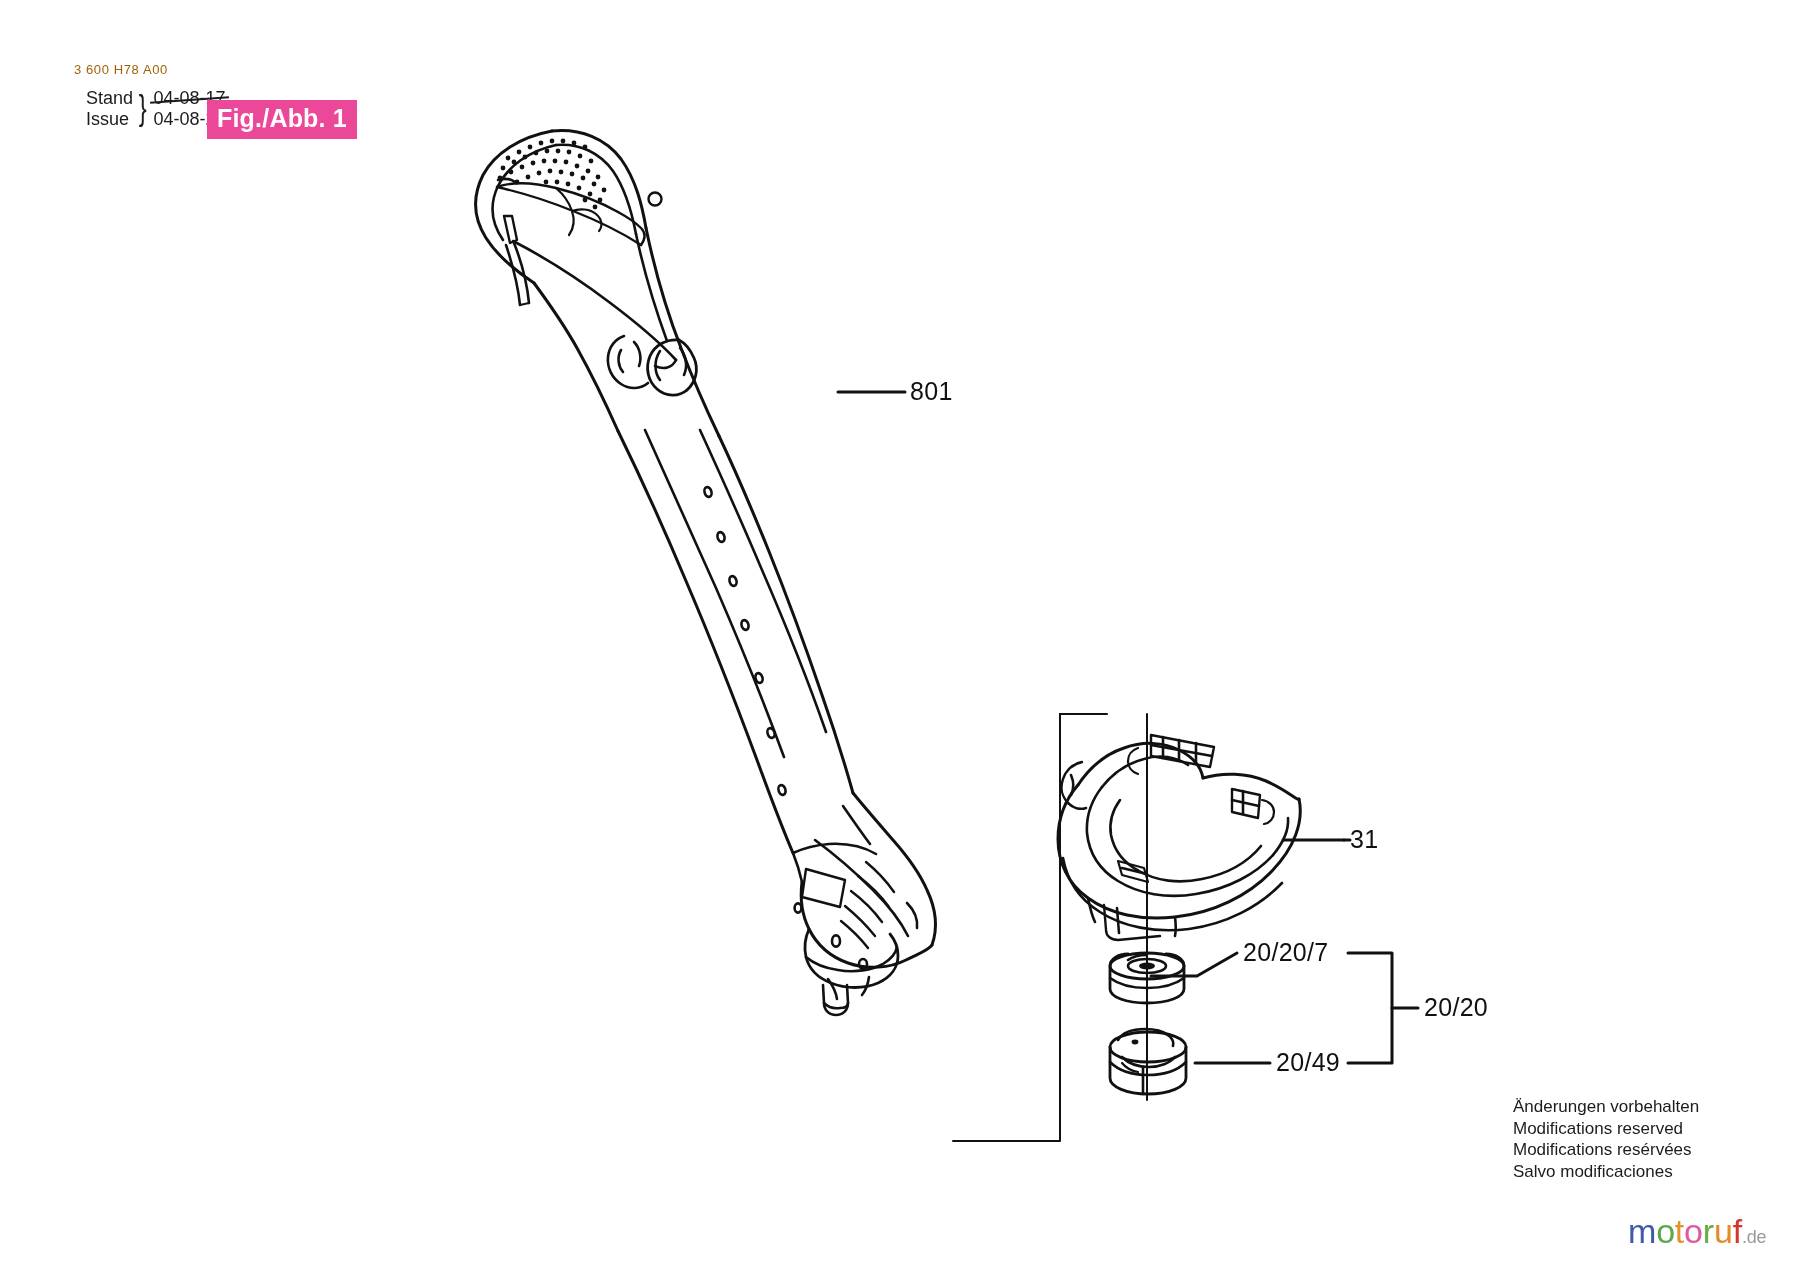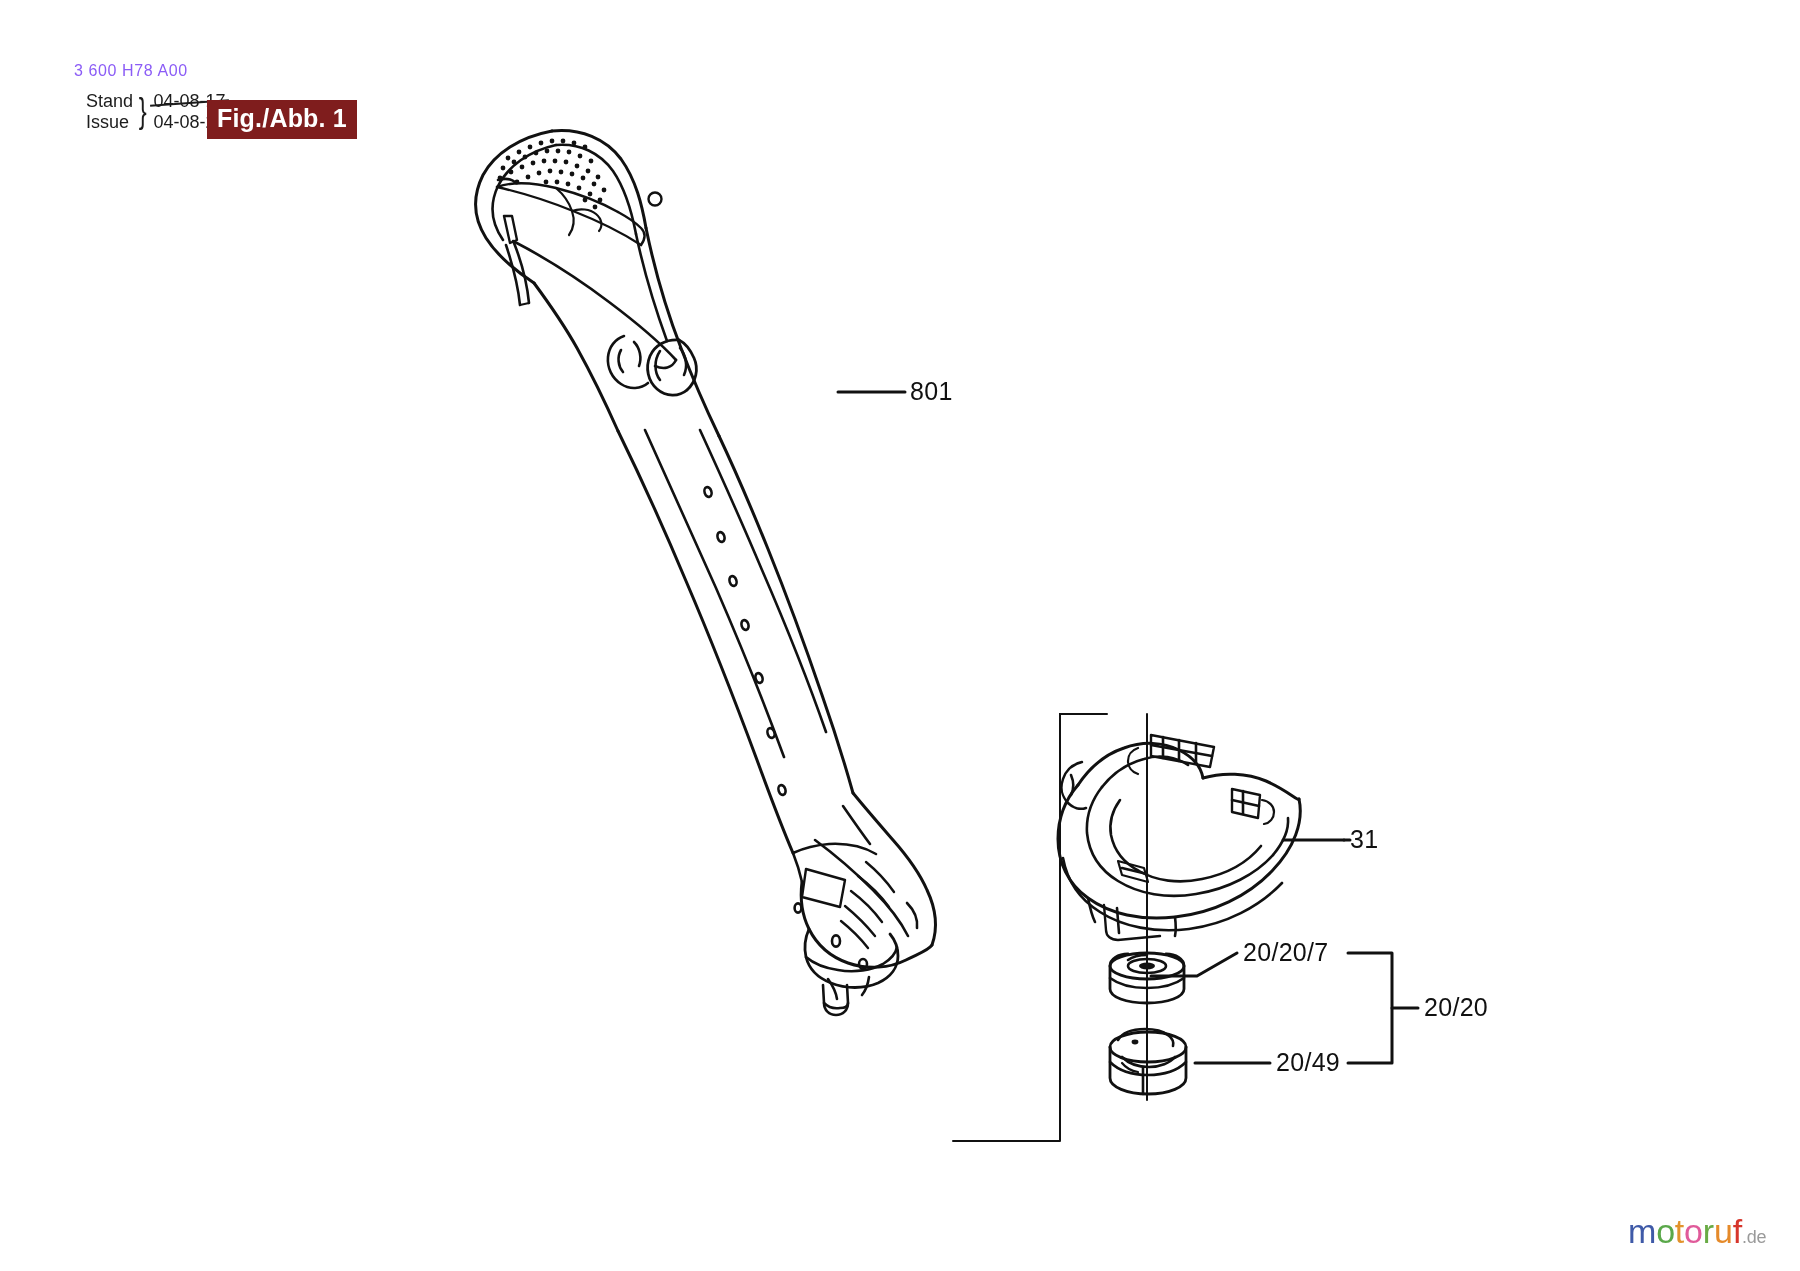--- a/index.html
+++ b/index.html
@@ -6,22 +6,22 @@
   body{
     width:1800px;height:1271px;position:relative;overflow:hidden;
     font-family:"Liberation Sans", sans-serif;
     color:#1a1a1a;
   }
   .sheet{position:absolute;inset:0;background:#fff;}
 
   
   .hdr{position:absolute;left:74px;top:62px;}
   .hdr-code{
-    font-size:16px;font-weight:400;letter-spacing:.6px;
-    color:#8b5cf6;white-space:nowrap;
+    font-size:13px;font-weight:400;letter-spacing:.6px;
+    color:#a16207;white-space:nowrap;
   }
   .hdr-rows{position:relative;margin-top:11px;display:flex;align-items:flex-start;}
   .hdr-labels{
     display:flex;flex-direction:column;font-size:18px;line-height:21px;
     color:#1c1c1c;
     margin-left:12px;
   }
   .hdr-brace{
     font-size:34px;line-height:40px;margin:-1px 5px 0 4px;color:#1c1c1c;
     transform:scaleX(.7) scaleY(1.05);transform-origin:center;
@@ -30,21 +30,21 @@
     display:flex;flex-direction:column;font-size:18px;line-height:21px;
     color:#1c1c1c;position:relative;
   }
   .date-struck{position:relative;white-space:nowrap;}
   .date-struck::after{
     content:"";position:absolute;left:-3px;right:-4px;top:52%;
     height:2px;background:#1c1c1c;transform:rotate(-4deg);
   }
   .fig-badge{
     position:absolute;left:207px;top:100px;
-    background:#7f1d1d;color:#fff;
+    background:#ec4899;color:#fff;
     font-size:25px;font-weight:700;letter-spacing:.2px;
     padding:4px 10px 6px 10px;white-space:nowrap;
   }
 
   
   .plabel{
     position:absolute;font-size:25px;font-weight:400;color:#111;
     white-space:nowrap;letter-spacing:.3px;
   }
 
@@ -345,16 +345,22 @@
   </div>
 
   <div class="fig-badge">Fig./Abb. 1</div>
 
   <div class="plabel" style="left:910px;top:377px;">801</div>
   <div class="plabel" style="left:1350px;top:825px;">31</div>
   <div class="plabel" style="left:1243px;top:938px;">20/20/7</div>
   <div class="plabel" style="left:1424px;top:993px;">20/20</div>
   <div class="plabel" style="left:1276px;top:1048px;">20/49</div>
 
+  <div class="footer">
+    <div>Änderungen vorbehalten</div>
+    <div>Modifications reserved</div>
+    <div>Modifications resérvées</div>
+    <div>Salvo modificaciones</div>
+  </div>
 
   <div class="logo"><span class="l1">m</span><span class="l2">o</span><span class="l3">t</span><span class="l4">o</span><span class="l5">r</span><span class="l6">u</span><span class="l7">f</span><span class="ldot">.de</span></div>
 
 </div>
 
 </body></html>

